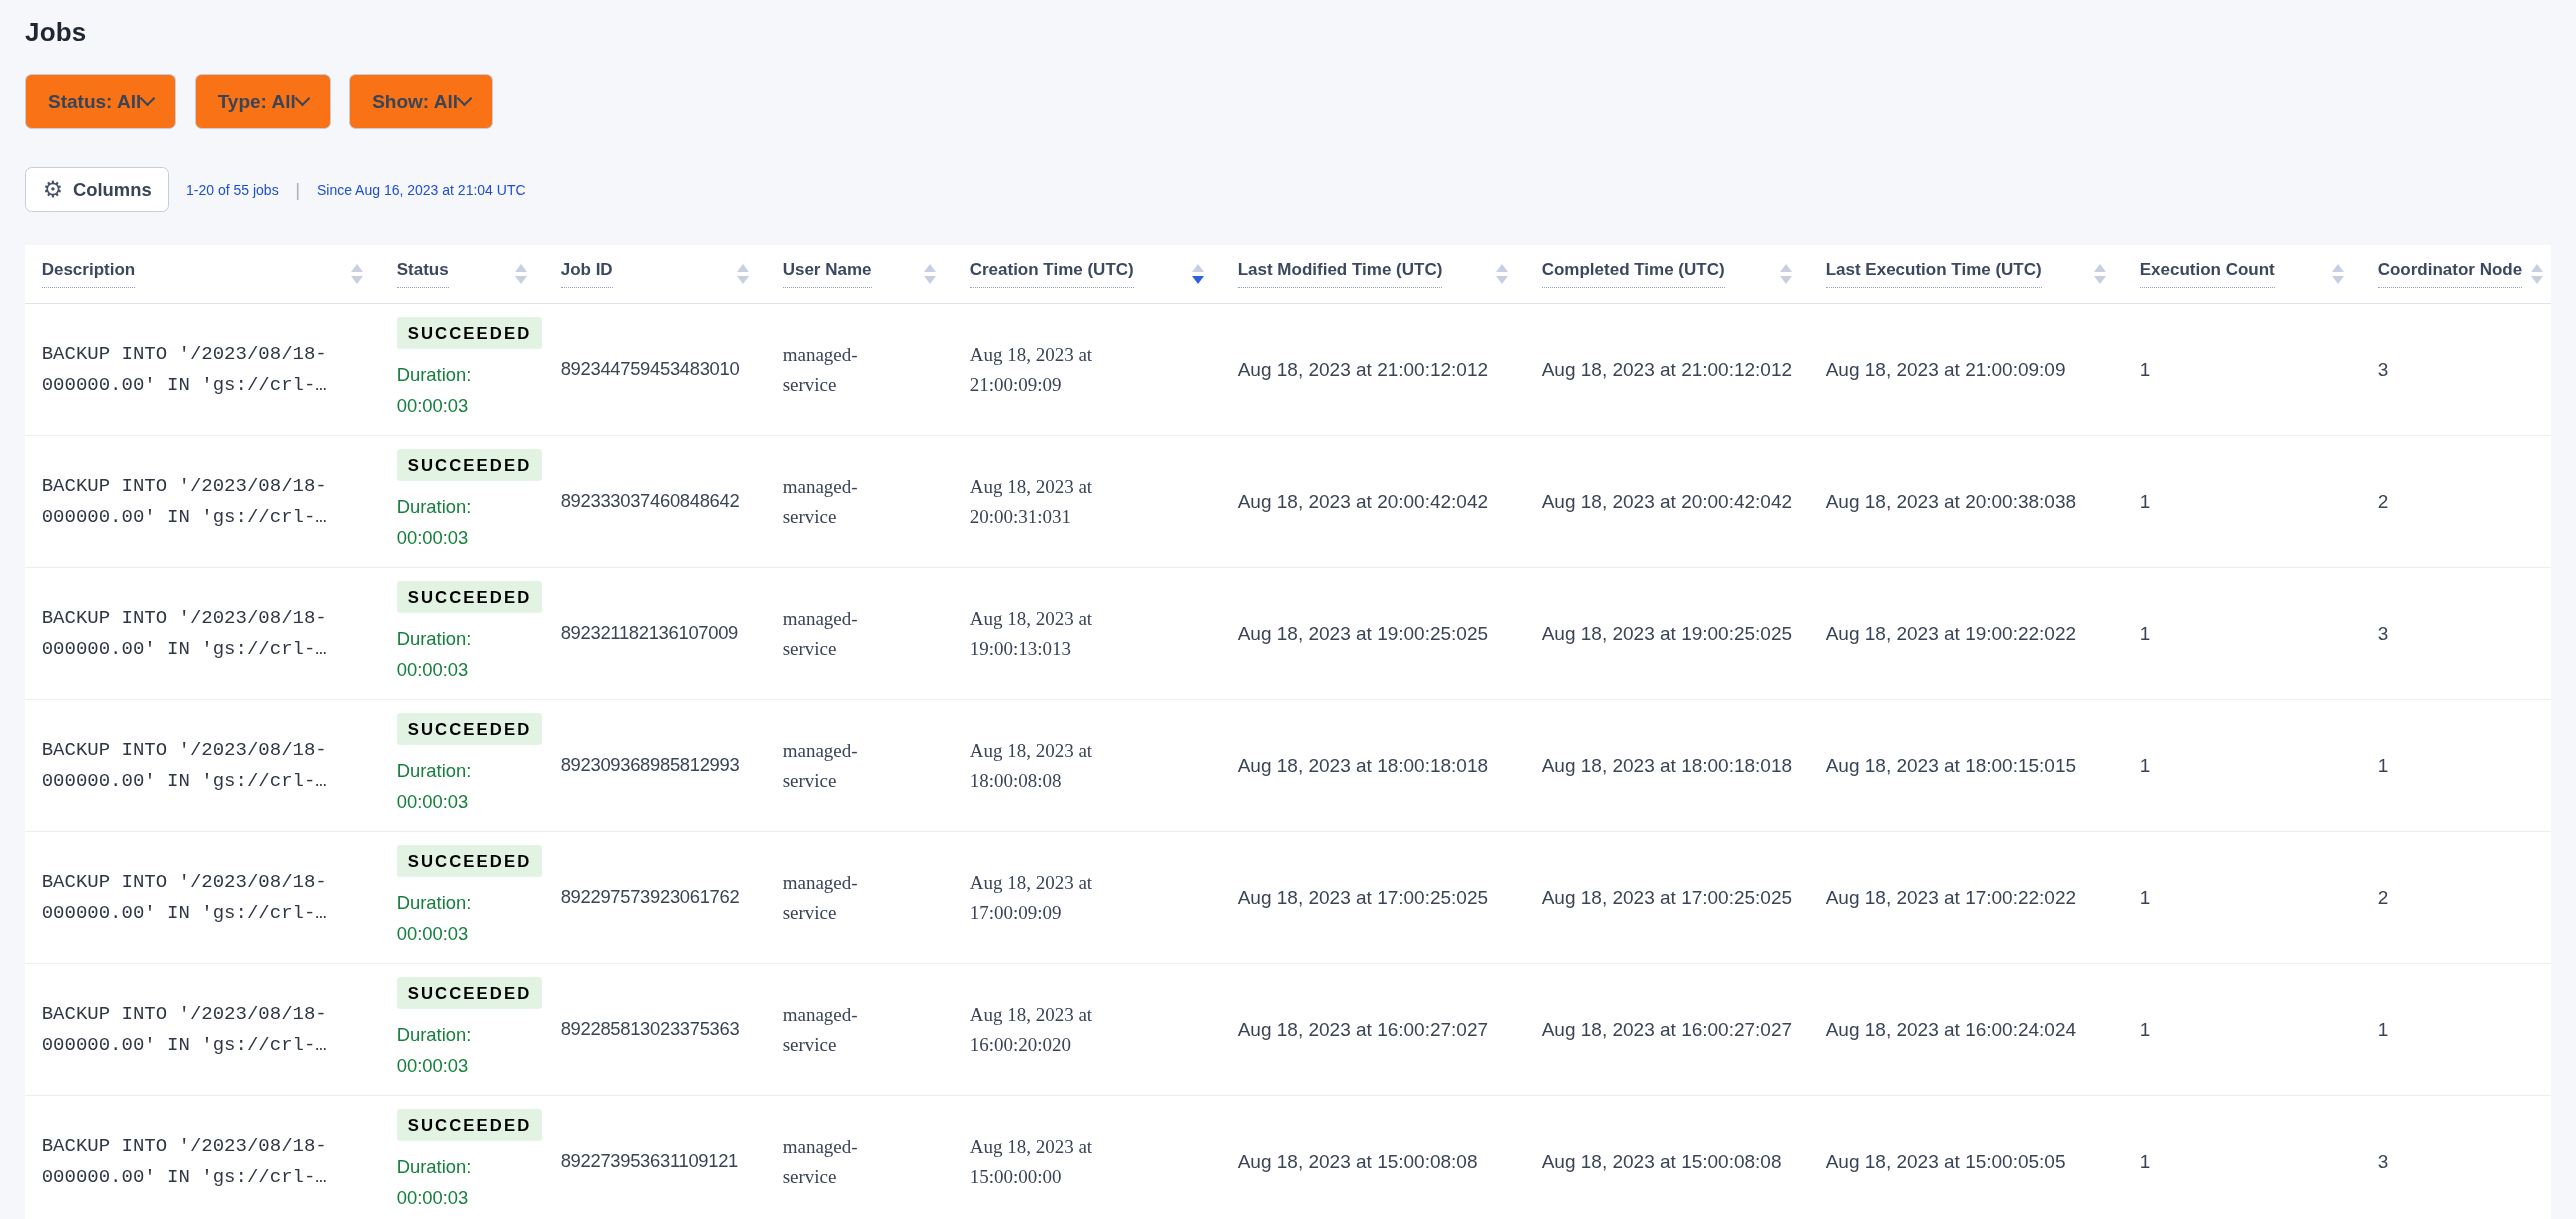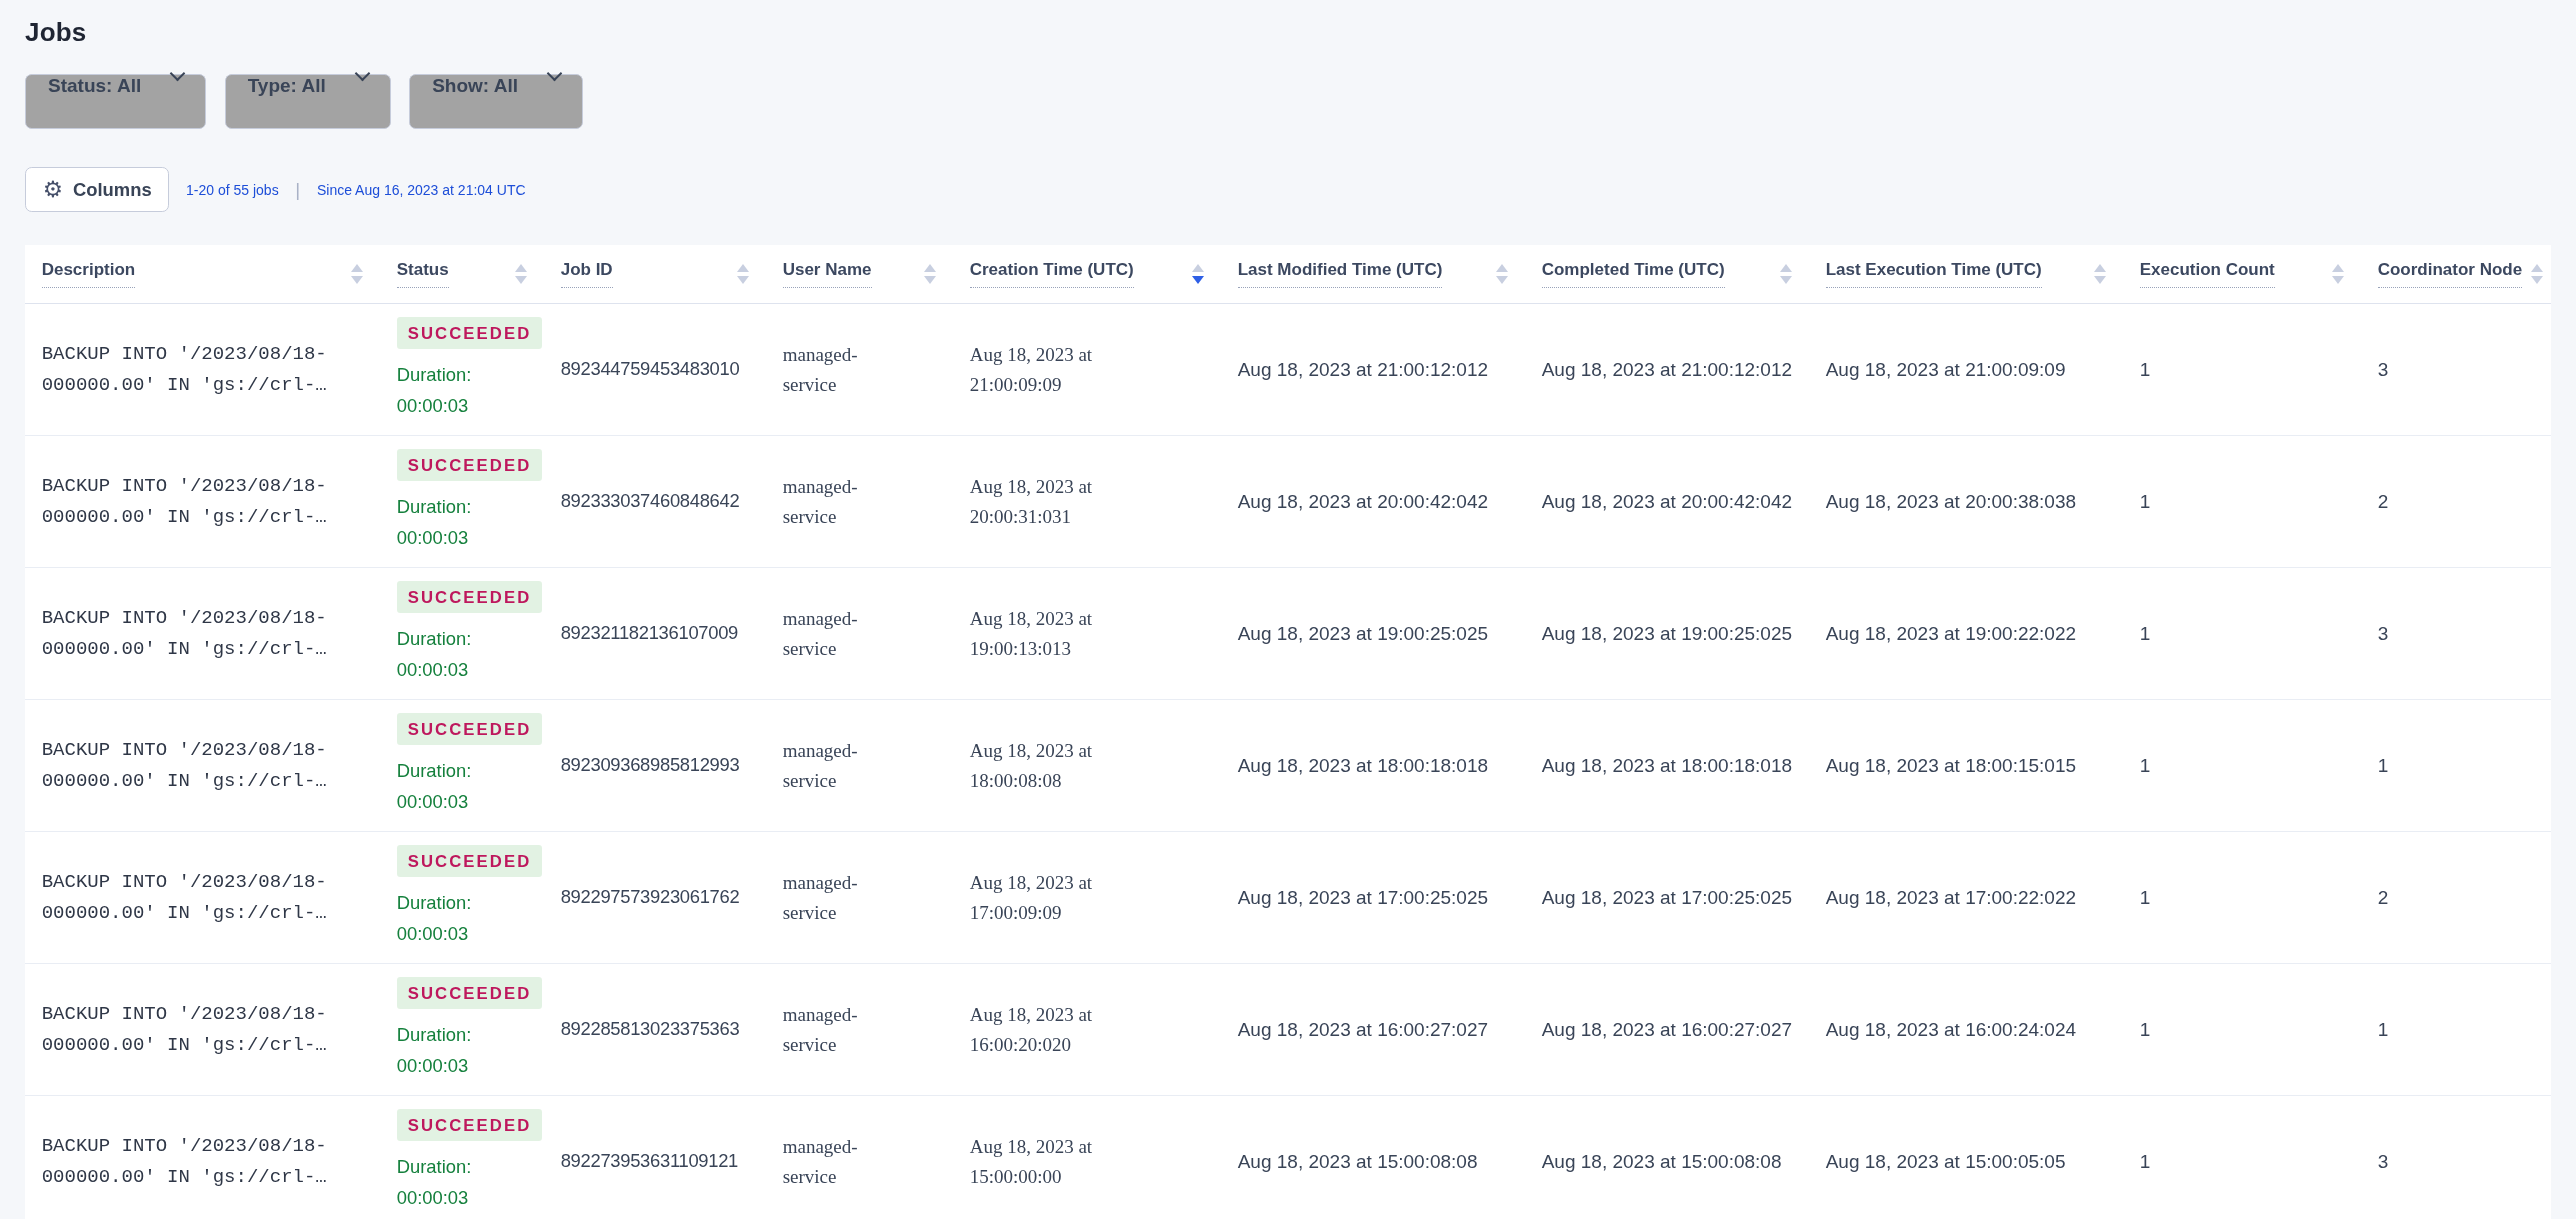--- a/index.html
+++ b/index.html
@@ -12,22 +12,22 @@
   }
   main { padding: 15px 25px 0; }
 
   h1.page-title {
     font-size: 26px; font-weight: 700; color: #1f2533;
     line-height: 35px; margin-bottom: 24px; letter-spacing: 0.2px;
   }
 
   .filters { display: flex; gap: 18.4px; margin-bottom: 38px; }
   .filter-btn {
-    display: flex; gap: 31px;
-    background: #a3a3a3; border: 0.8px solid #c6ccdb; border-radius: 6.7px;
+    display: flex; align-items: center; gap: 1px;
+    background: #f97316; border: 0.8px solid #c6ccdb; border-radius: 6.7px;
     height: 55px; padding: 0 22px; cursor: pointer;
     font-size: 19px; font-weight: 700; color: #394457;
     font-family: inherit;
   }
   .chev {
     width: 11px; height: 11px; flex: none;
     border-right: 2.5px solid #394457; border-bottom: 2.5px solid #394457;
     transform: rotate(45deg); margin-top: -6.7px;
   }
 
@@ -62,21 +62,21 @@
 
   .tr { min-height: 132px; align-items: center; border-bottom: 0.8px solid #e9edf4; }
   .td { padding: 0 16.7px; font-size: 19px; color: #394457; line-height: 1.55; }
   .preline { white-space: pre-line; font-family: Liberation Serif, serif; }
   .mono {
     font-family: "Liberation Mono", "DejaVu Sans Mono", monospace;
     font-size: 19px; color: #2f3747; line-height: 1.62;
   }
   .jobid { font-size: 18.4px; white-space: nowrap; letter-spacing: -0.3px; }
   .badge {
-    display: inline-block; background: #e2f2e3; color: #be185d;
+    display: inline-block; background: #e2f2e3; color: #000000;
     font-size: 16.7px; font-weight: 700; letter-spacing: 2.1px;
     padding: 6.7px 11px 5.9px; border-radius: 3.3px; line-height: 1.15;
     margin-bottom: 10px;
   }
   .duration { font-size: 18.4px; color: #15803d; line-height: 1.7; }
 </style>
 </head>
 <body>
 
 <main>

